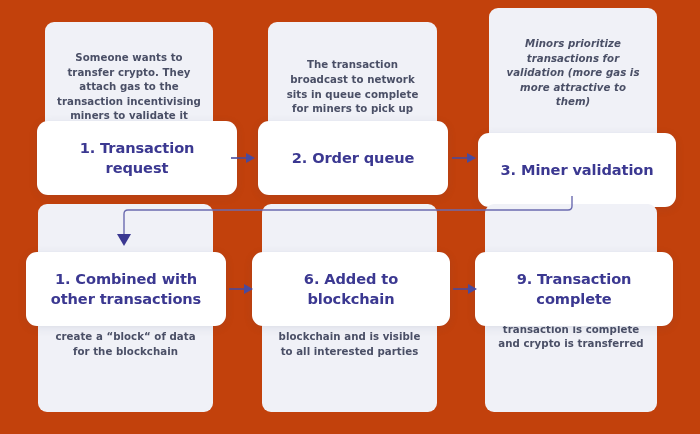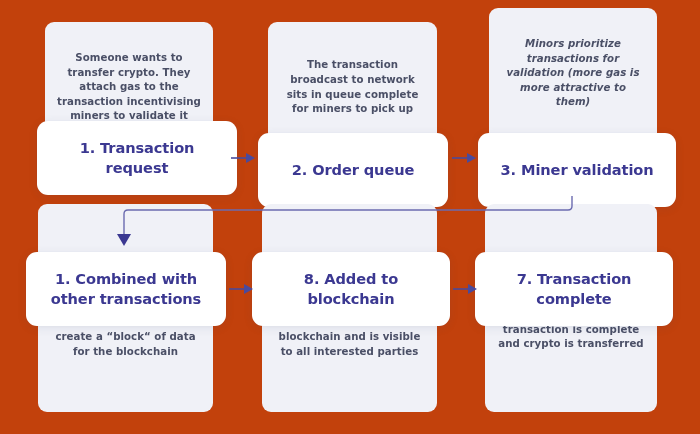--- a/index.html
+++ b/index.html
@@ -94,21 +94,21 @@
   </div>
 
   <div class="panel top" style="left:489px; top:8px; width:168px; height:173px;font-style:italic;">
     <div class="panel-text">Minors prioritize transactions for validation (more gas is more attractive to them)</div>
   </div>
 
   <div class="card" style="left:37px; top:121px; width:200px; height:74px;">
     <div class="card-text">1. Transaction request</div>
   </div>
 
-  <div class="card" style="left:258px; top:121px; width:190px; height:74px;margin-top:12px;">
+  <div class="card" style="left:258px; top:121px; width:190px; height:74px;">
     <div class="card-text">2. Order queue</div>
   </div>
 
   <div class="card" style="left:478px; top:133px; width:198px; height:74px;">
     <div class="card-text">3. Miner validation</div>
   </div>
 
   <div class="panel bottom" style="left:38px; top:204px; width:175px; height:208px;">
     <div class="panel-text">The transaction is combined with others to create a “block“ of data for the blockchain</div>
   </div>
@@ -119,25 +119,25 @@
 
   <div class="panel bottom" style="left:485px; top:204px; width:172px; height:208px;">
     <div class="panel-text">The requested transaction is complete and crypto is transferred</div>
   </div>
 
   <div class="card" style="left:26px; top:252px; width:200px; height:74px;">
     <div class="card-text">1. Combined with other transactions</div>
   </div>
 
   <div class="card" style="left:252px; top:252px; width:198px; height:74px;">
-    <div class="card-text">8. Added to blockchain</div>
+    <div class="card-text">6. Added to blockchain</div>
   </div>
 
   <div class="card" style="left:475px; top:252px; width:198px; height:74px;">
-    <div class="card-text">7. Transaction complete</div>
+    <div class="card-text">9. Transaction complete</div>
   </div>
 
   <svg class="arrow-h" style="left:231px; top:150px;" viewBox="0 0 26 16">
     <line x1="0" y1="8" x2="17" y2="8" stroke="#4a4a9c" stroke-width="1.6"></line>
     <polygon points="15,3 24,8 15,13" fill="#4a4a9c"></polygon>
   </svg>
 
   <svg class="arrow-h" style="left:452px; top:150px;" viewBox="0 0 26 16">
     <line x1="0" y1="8" x2="17" y2="8" stroke="#4a4a9c" stroke-width="1.6"></line>
     <polygon points="15,3 24,8 15,13" fill="#4a4a9c"></polygon>

